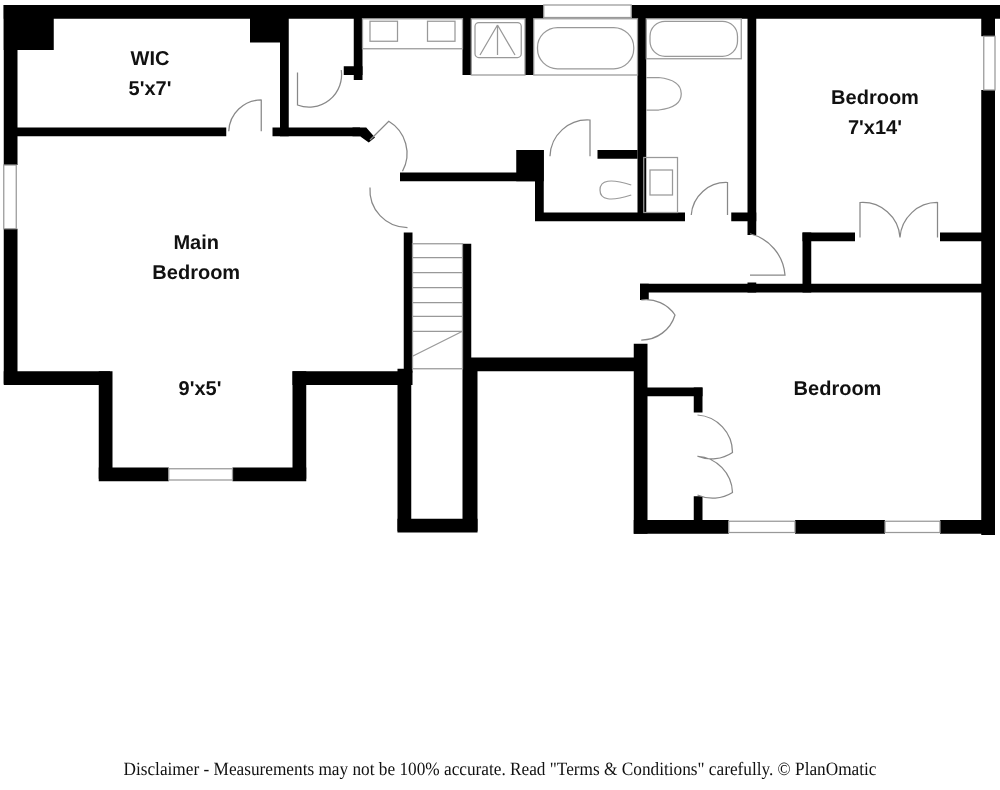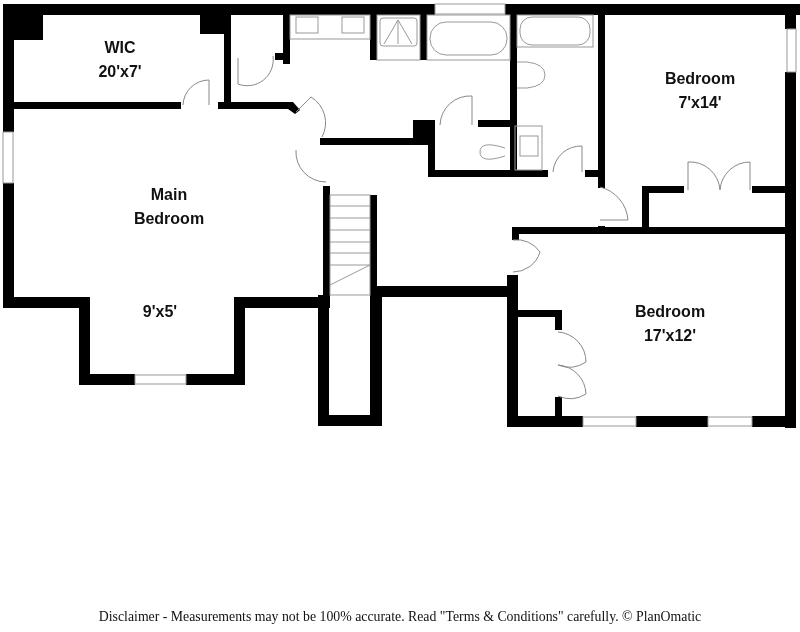--- a/index.html
+++ b/index.html
@@ -134,35 +134,34 @@
     <path d="M553 172 A28 28 0 0 1 582 146 L582 172"></path>
     <path d="M600 187 A37 37 0 0 1 628 220 L600 220"></path>
     <path d="M688 190 L688 162 A30 30 0 0 1 720 190 M720 190 A30 30 0 0 1 750 162 L750 190"></path>
     <path d="M513 240 A28 28 0 0 1 540 252 A28 28 0 0 1 513 272"></path>
     <path d="M558 332 A30 30 0 0 1 586 362 A30 30 0 0 1 558 365 A30 30 0 0 1 586 394 A30 30 0 0 1 558 396"></path>
   </g>
 </svg>
 
 <div class="label" style="left:70px; top:36px; width:100px;">
   <span>WIC</span>
-  <span>20'x7'</span>
+  <span>5'x7'</span>
 </div>
 
-<div class="label" style="left:94px; top:183px; width:150px;text-align:center;">
+<div class="label" style="left:82px; top:183px; width:150px;text-align:center;">
   <span>Main</span>
   <span>Bedroom</span>
 </div>
 
 <div class="label" style="left:110px; top:300px; width:100px;">
   <span>9'x5'</span>
 </div>
 
 <div class="label" style="left:630px; top:67px; width:140px;">
   <span>Bedroom</span>
   <span>7'x14'</span>
 </div>
 
 <div class="label" style="left:600px; top:300px; width:140px;">
   <span>Bedroom</span>
-  <span>17'x12'</span>
 </div>
 
 <div class="disclaimer">Disclaimer - Measurements may not be 100% accurate. Read "Terms &amp; Conditions" carefully. © PlanOmatic</div>
 
 </body></html>

